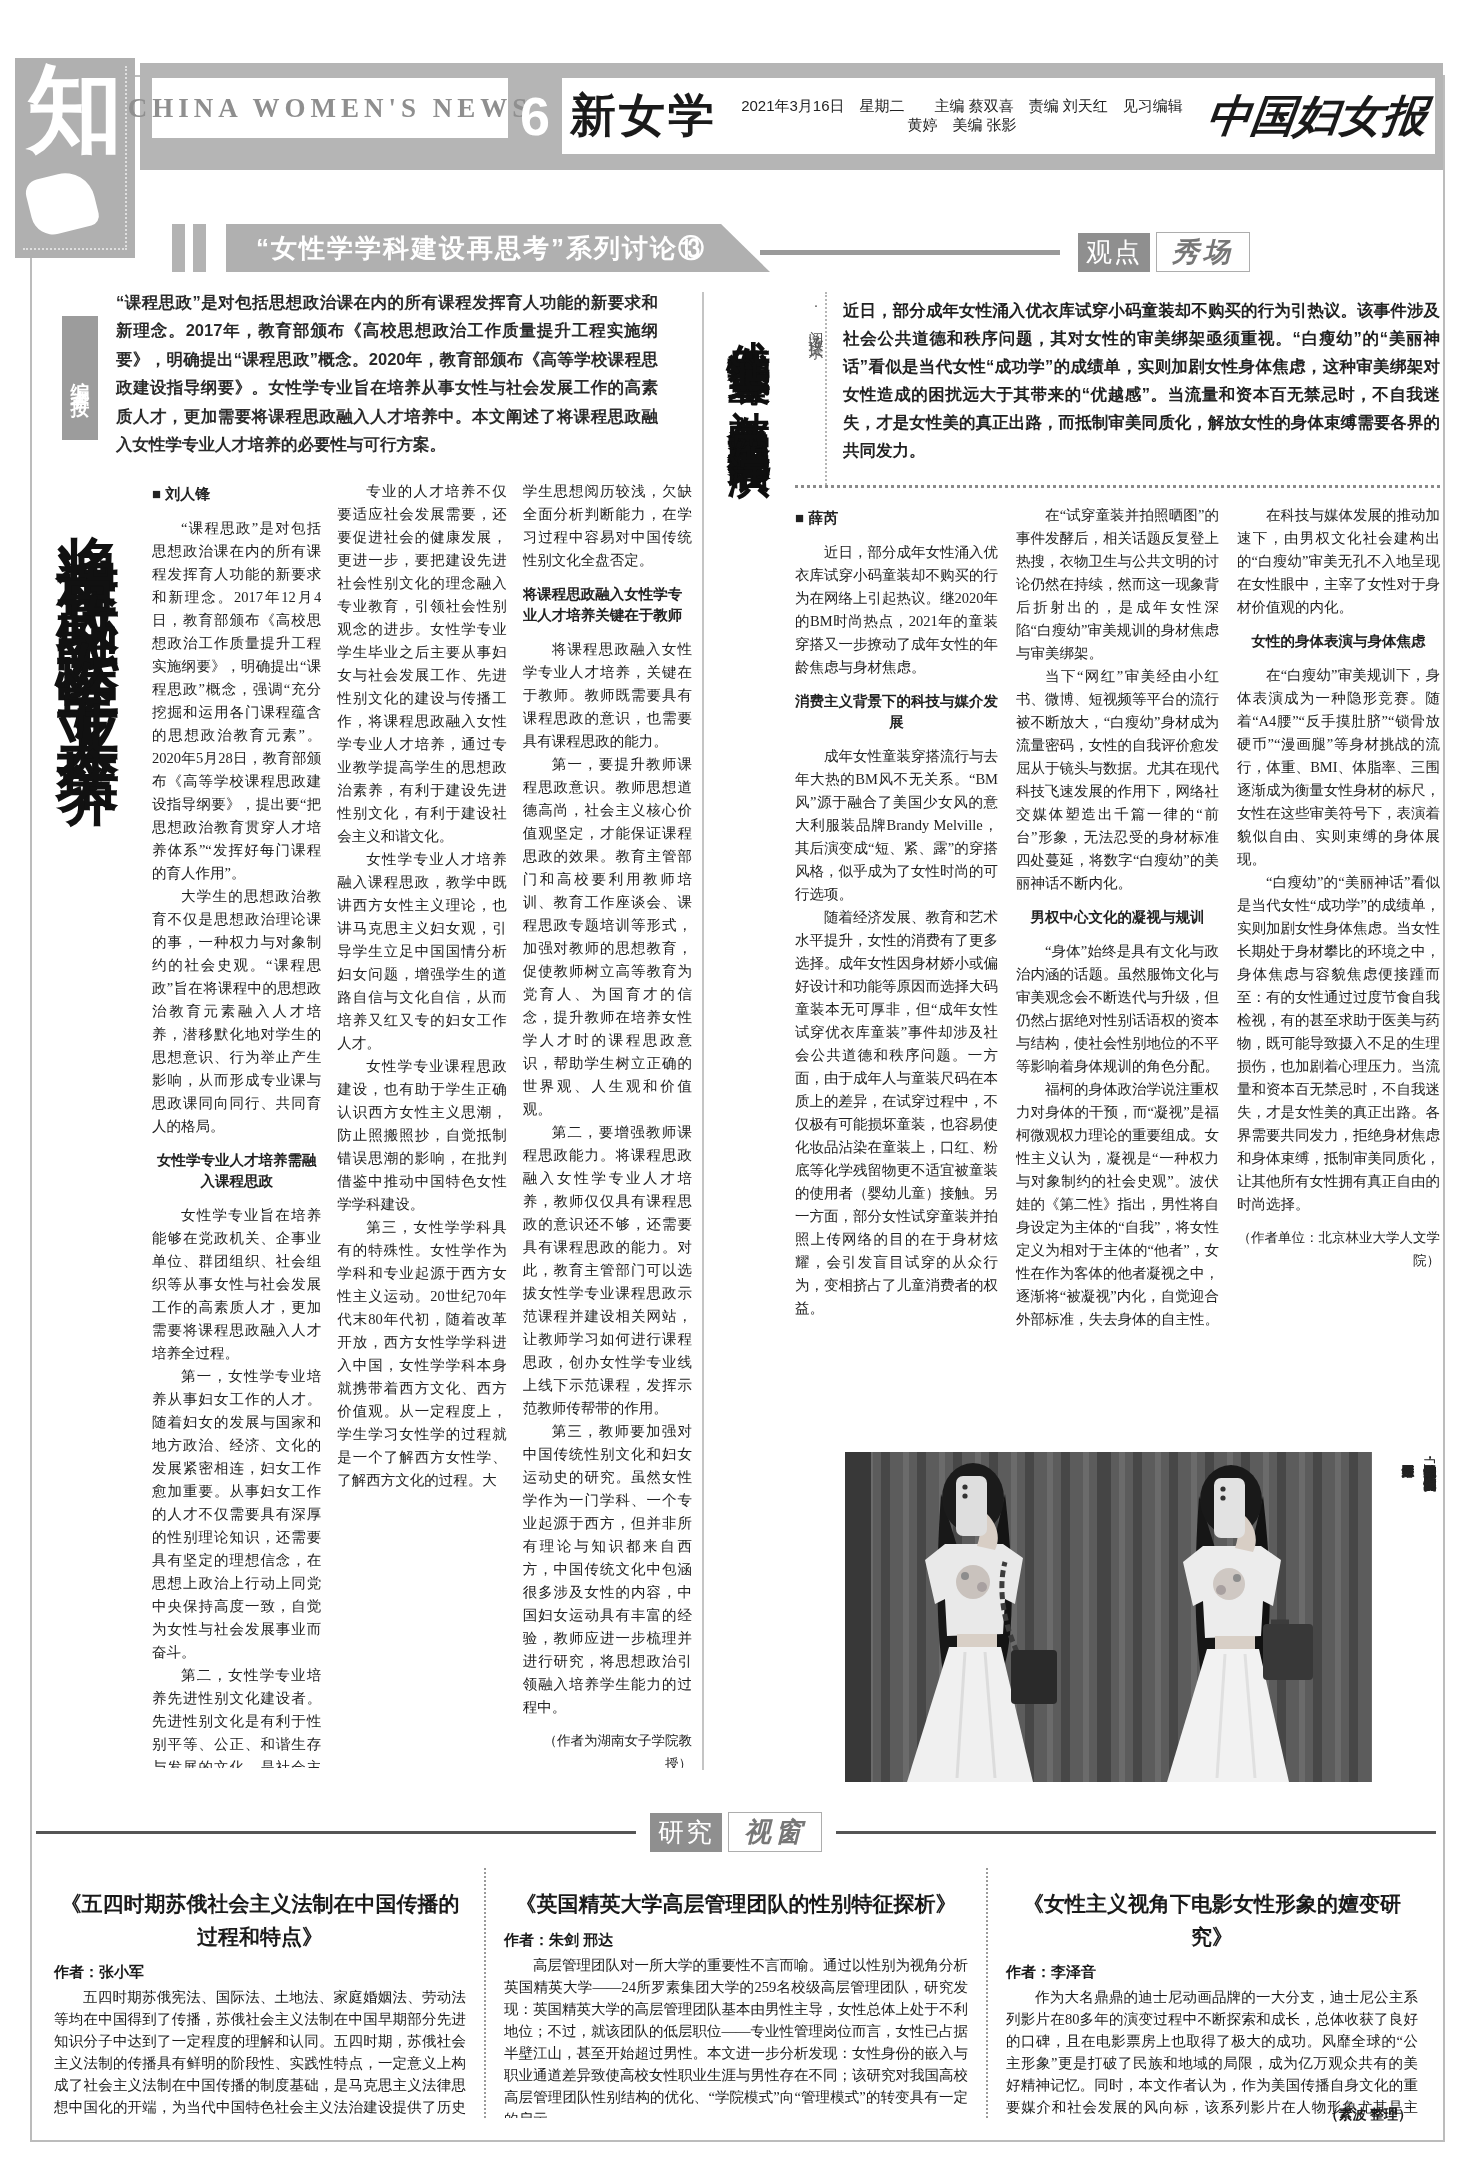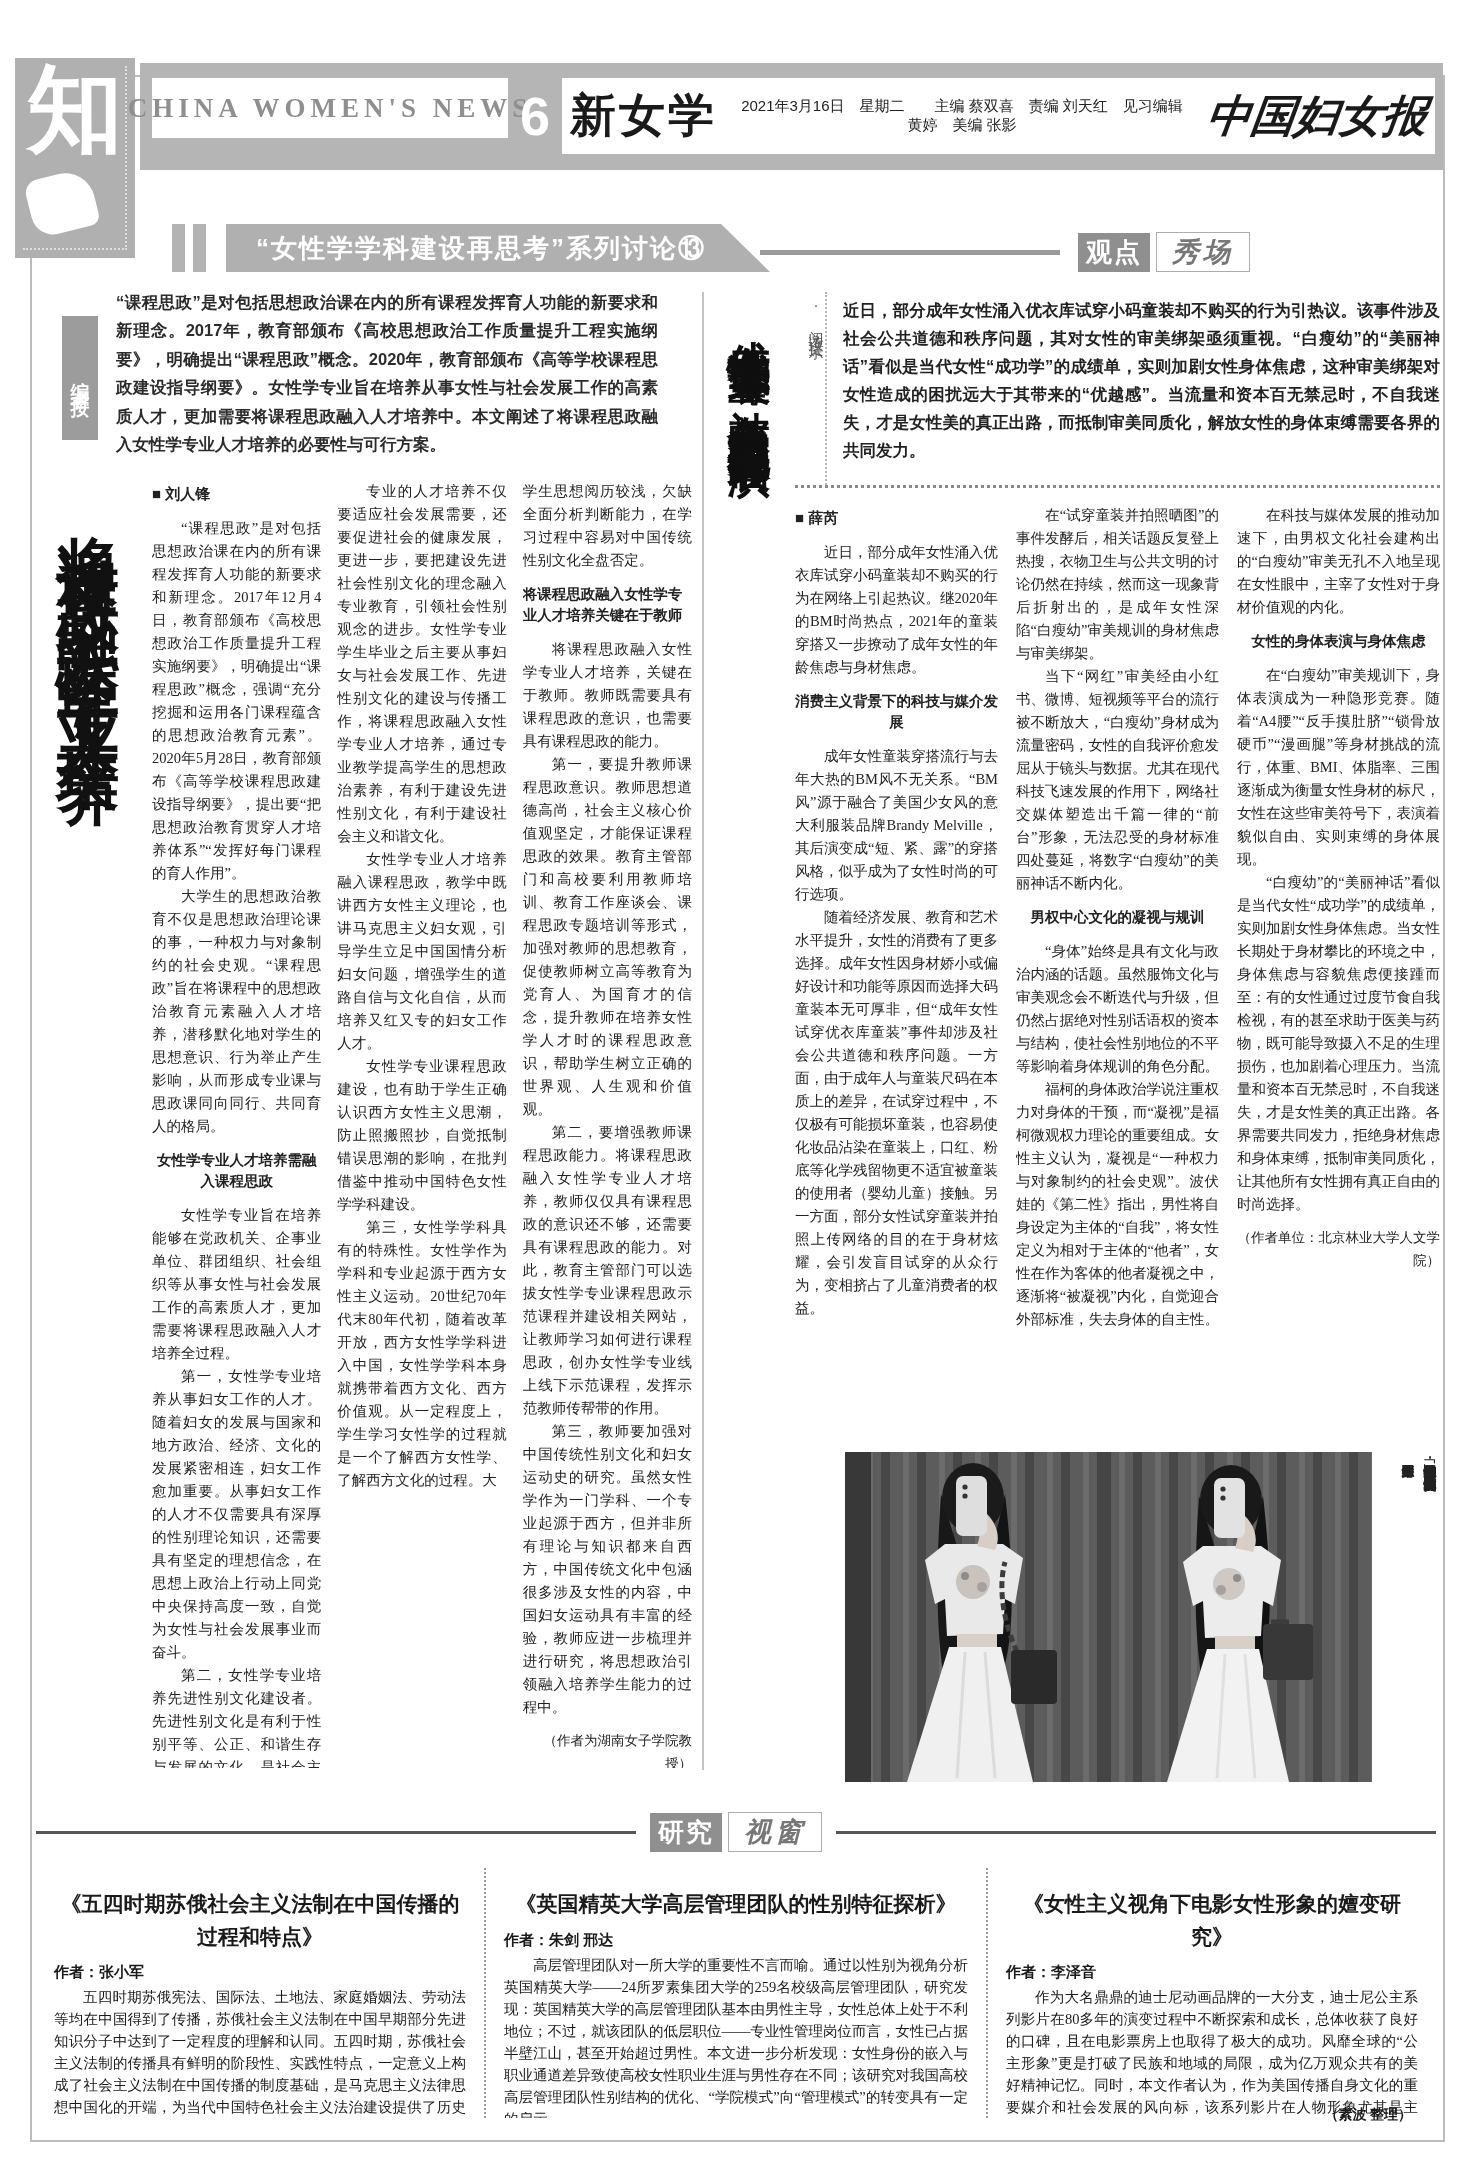--- a/index.html
+++ b/index.html
@@ -29,21 +29,21 @@
   
   .series{position:absolute;left:172px;top:224px;height:48px;display:flex;align-items:center;}
   .series .bar{width:13px;height:48px;background:#b3b3b3;margin-right:8px;}
   .series .flag{margin-left:12px;background:#b0b0b0;color:#fff;font-size:26px;font-weight:bold;
         line-height:48px;padding:0 64px 0 30px;letter-spacing:2px;white-space:nowrap;
         clip-path:polygon(0 0,91% 0,100% 100%,0 100%);font-family:"Liberation Sans",sans-serif;}
 
   
   .opinion{position:absolute;left:760px;top:232px;width:680px;display:flex;align-items:center;}
   .opinion .line{width:300px;height:5px;background:#9a9a9a;margin-right:18px;}
-  .tag-solid{background:#8f8f8f;color:#fff;font-weight:700;font-size:26px;padding:2px 8px;
+  .tag-solid{background:#8f8f8f;color:#fff;font-weight:400;font-size:26px;padding:2px 8px;
              letter-spacing:2px;font-family:"Liberation Sans",sans-serif;}
   .tag-script{border:1px solid #adadad;color:#777;font-size:27px;font-weight:bold;font-style:italic;
               padding:1px 15px;margin-left:6px;letter-spacing:4px;}
 
   
   .ednote{position:absolute;left:58px;top:288px;width:600px;height:182px;}
   .ednote .label{position:absolute;left:4px;top:28px;width:36px;height:124px;background:#9c9c9c;color:#fff;
         writing-mode:vertical-rl;text-orientation:upright;font-size:19px;font-weight:bold;letter-spacing:8px;
         display:flex;align-items:center;justify-content:center;font-family:"Liberation Sans",sans-serif;}
   .ednote .txt{margin-left:58px;font-size:16.5px;line-height:1.72;font-weight:600;color:#2b2b2b;

